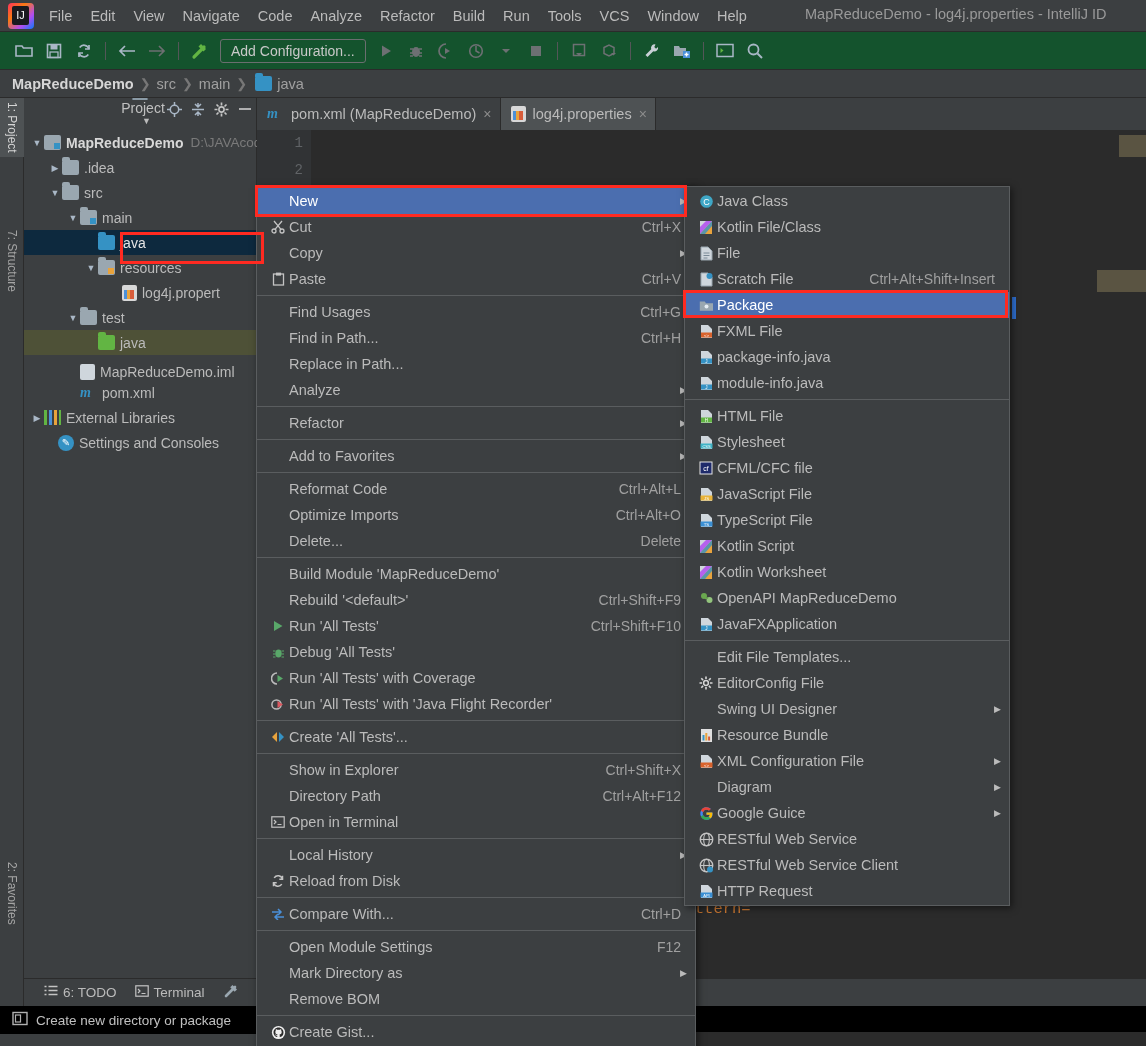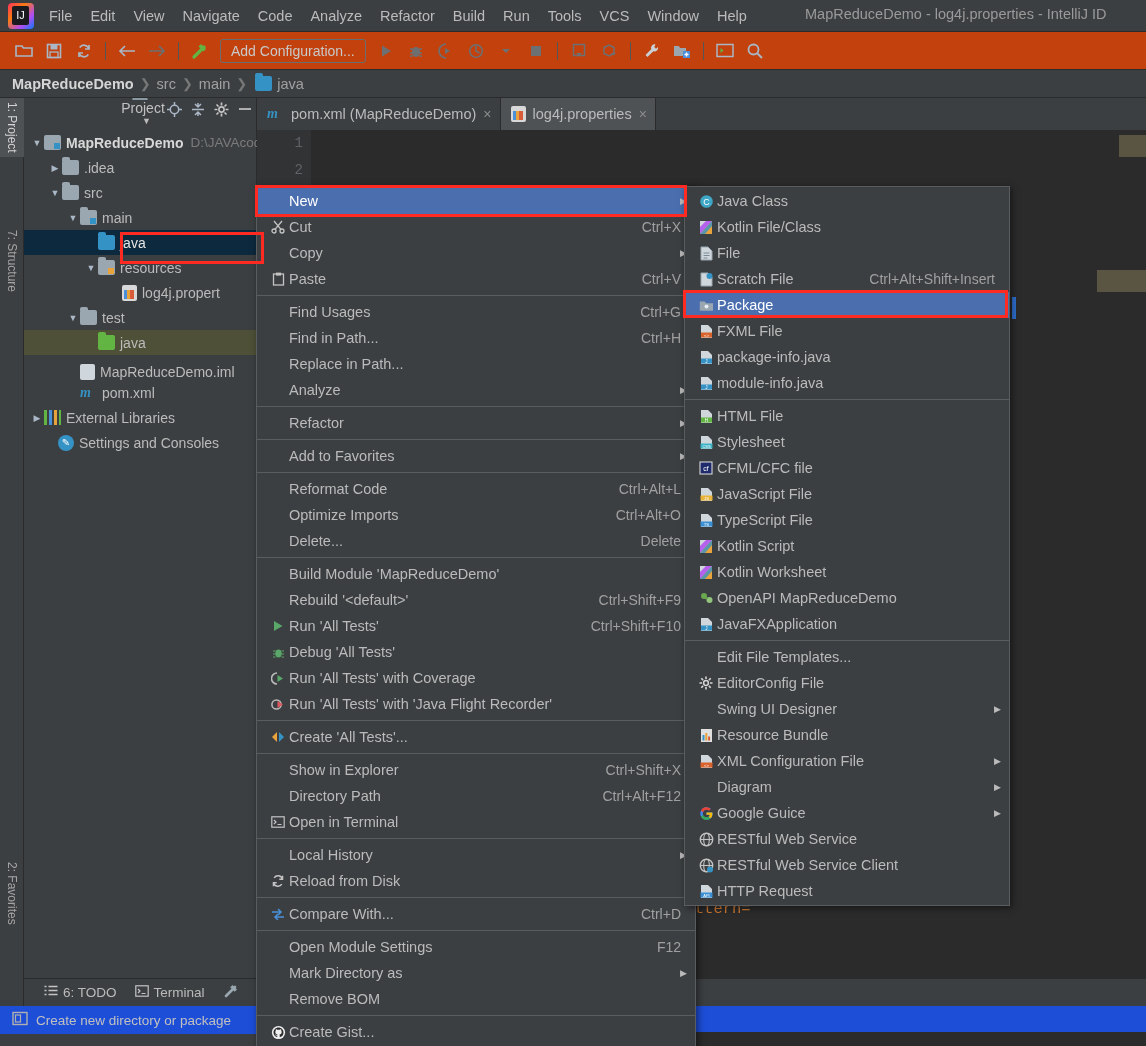--- a/index.html
+++ b/index.html
@@ -28,21 +28,21 @@
     padding: 4px 9px; font-size: 14.5px; color: #bbbbbb; white-space: nowrap;
   }
   .win-title {
     position: absolute; left: 805px; top: 6px; font-size: 14.5px; color: #9a9a9a;
     white-space: nowrap; overflow: hidden; width: 341px;
   }
 
   
   .toolbar {
     position: absolute; top: 32px; left: 0; width: 1146px; height: 38px;
-    background: #c2410c; display: flex; align-items: center; gap: 2px;
+    background: #14532d; display: flex; align-items: center; gap: 2px;
     border-bottom: 1px solid #2b2b2b;
   }
   .tb-ico { width: 28px; height: 26px; display: flex; align-items: center; justify-content: center;
             color: #a9b7c6; font-size: 15px; }
   .tb-sep { width: 1px; height: 18px; background: #545658; margin: 0 5px; }
   .addcfg {
     border: 1px solid #6b6e70; border-radius: 3px; height: 24px; padding: 0 10px;
     display: flex; align-items: center; font-size: 14px; color: #c9c9c9; margin: 0 4px;
   }
 
@@ -126,21 +126,21 @@
   .code { position:absolute; top:32px; left:54px; width:835px; height:876px; background:#2b2b2b;
           font:15.5px "Liberation Mono", monospace; padding-top:5px; padding-left:18px; white-space:pre; }
   .code div { height:27px; color:#a5c261;margin-top:36px; }
 
   
   .bottombar { position:absolute; bottom:40px; left:24px; width:1122px; height:28px;
      background:#3c3f41; display:flex; align-items:center; gap:18px; padding-left:20px;
      font-size:13.5px; color:#bbbbbb; border-top:1px solid #2b2b2b; }
   .bottombar .bitem { display:flex; align-items:center; gap:5px; }
   .statusbar { position:absolute; bottom:12px; left:0; width:1146px; height:28px;
-     background:#1d4ed8; display:flex; align-items:center; gap:8px; padding-left:12px;
+     background:#000000; display:flex; align-items:center; gap:8px; padding-left:12px;
      font-size:13.5px; color:#c0c0c0; }
   .bottomstrip { position:absolute; bottom:0; left:0; width:1146px; height:12px; background:#3c3f41; }
   .taskbar-hint { position:absolute; bottom:0; left:690px; width:456px; height:14px; background:#2b2b2b; }
 
   
   .ctxmenu {
     position: absolute; left: 256px; top: 186px; width: 440px;
     background: #3c3f41; border: 1px solid #5a5d5f; box-shadow: 2px 2px 7px rgba(0,0,0,.5);
     padding: 1px 0; z-index: 40;
   }

